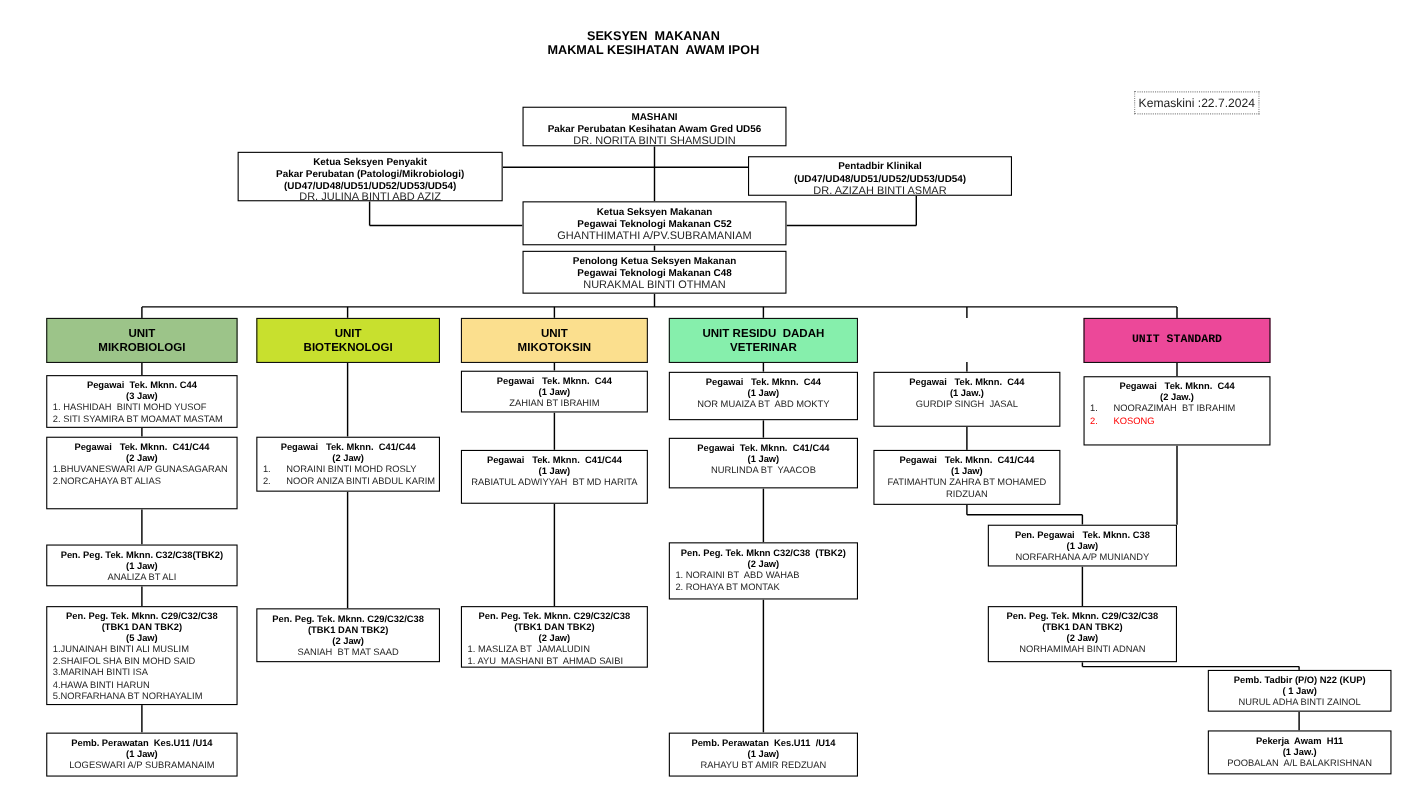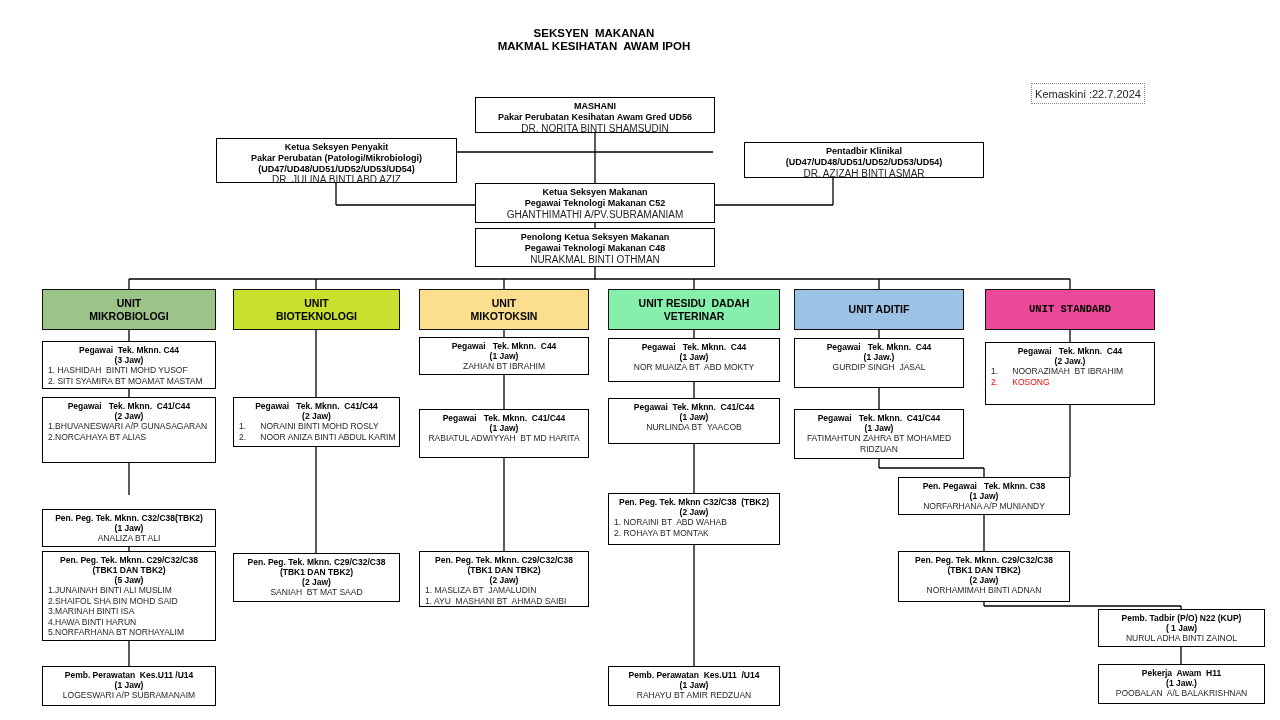--- a/index.html
+++ b/index.html
@@ -89,21 +89,21 @@
   <div class="obox tbox" style="left:216px;top:138px;width:241px;height:45px;">
     <div class="head">
         <div>Ketua Seksyen Penyakit</div>
         <div>Pakar Perubatan (Patologi/Mikrobiologi)</div>
         <div>(UD47/UD48/UD51/UD52/UD53/UD54)</div>
       </div>
     <div class="people center">
         <div>DR. JULINA BINTI ABD AZIZ</div>
       </div>
   </div>
-  <div class="obox tbox" style="left:744px;top:142px;width:240px;height:36px;">
+  <div class="obox tbox" style="left:680px;top:142px;width:240px;height:36px;">
     <div class="head">
         <div>Pentadbir Klinikal</div>
         <div>(UD47/UD48/UD51/UD52/UD53/UD54)</div>
       </div>
     <div class="people center">
         <div>DR. AZIZAH BINTI ASMAR</div>
       </div>
   </div>
   <div class="obox tbox" style="left:475px;top:183px;width:240px;height:40px;">
     <div class="head">
@@ -133,23 +133,20 @@
       <div>BIOTEKNOLOGI</div>
     </div>
   <div class="unit" style="left: 419px; top: 289px; width: 170px; height: 41px; background: rgb(251, 223, 142);">
       <div>UNIT</div>
       <div>MIKOTOKSIN</div>
     </div>
   <div class="unit" style="left: 608px; top: 289px; width: 172px; height: 41px; background: #86efac;">
       <div>UNIT RESIDU  DADAH</div>
       <div>VETERINAR</div>
     </div>
-  <div class="unit" style="left: 794px; top: 289px; width: 170px; height: 41px; background: rgb(156, 194, 229);">
-      <div>UNIT ADITIF</div>
-    </div>
   <div class="unit" style="left: 985px; top: 289px; width: 170px; height: 41px; background: #ec4899; font-family: Liberation Mono, monospace;">
       <div>UNIT STANDARD</div>
     </div>
 
   <div class="obox" style="left:42px;top:341px;width:174px;height:48px;">
     <div class="head">
         <div>Pegawai  Tek. Mknn. C44</div>
         <div>(3 Jaw)</div>
       </div>
     <div class="people left">
@@ -160,21 +157,21 @@
   <div class="obox" style="left:42px;top:397px;width:174px;height:66px;">
     <div class="head">
         <div>Pegawai   Tek. Mknn.  C41/C44</div>
         <div>(2 Jaw)</div>
       </div>
     <div class="people left">
         <div>1.BHUVANESWARI A/P GUNASAGARAN</div>
         <div>2.NORCAHAYA BT ALIAS</div>
       </div>
   </div>
-  <div class="obox" style="left:42px;top:495px;width:174px;height:38px;margin-top:14px;">
+  <div class="obox" style="left:42px;top:495px;width:174px;height:38px;">
     <div class="head">
         <div>Pen. Peg. Tek. Mknn. C32/C38(TBK2)</div>
         <div>(1 Jaw)</div>
       </div>
     <div class="people center">
         <div>ANALIZA BT ALI</div>
       </div>
   </div>
   <div class="obox" style="left:42px;top:551px;width:174px;height:90px;">
     <div class="head">

